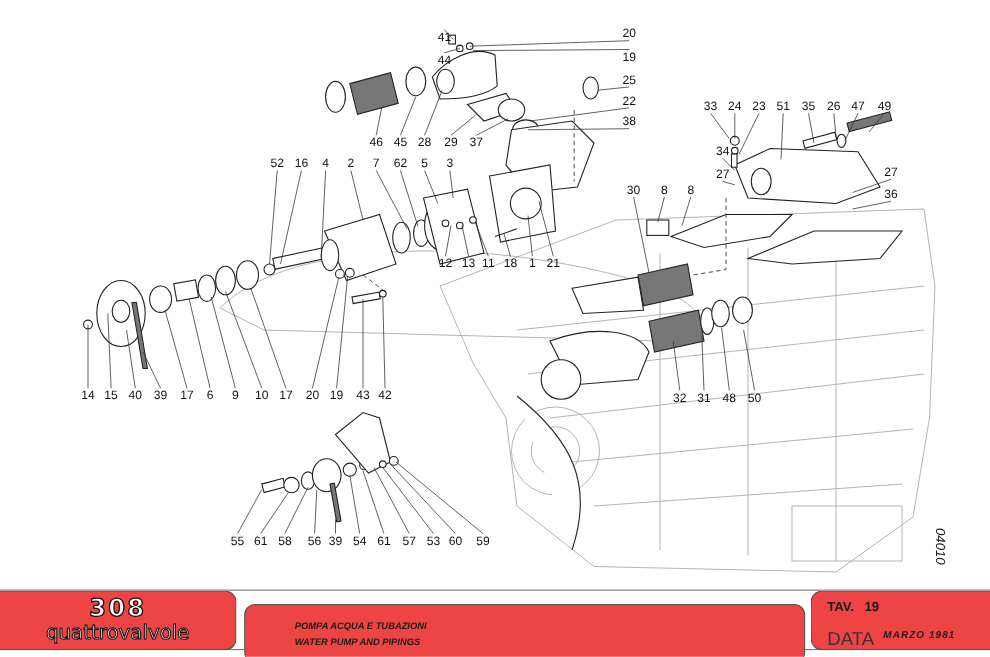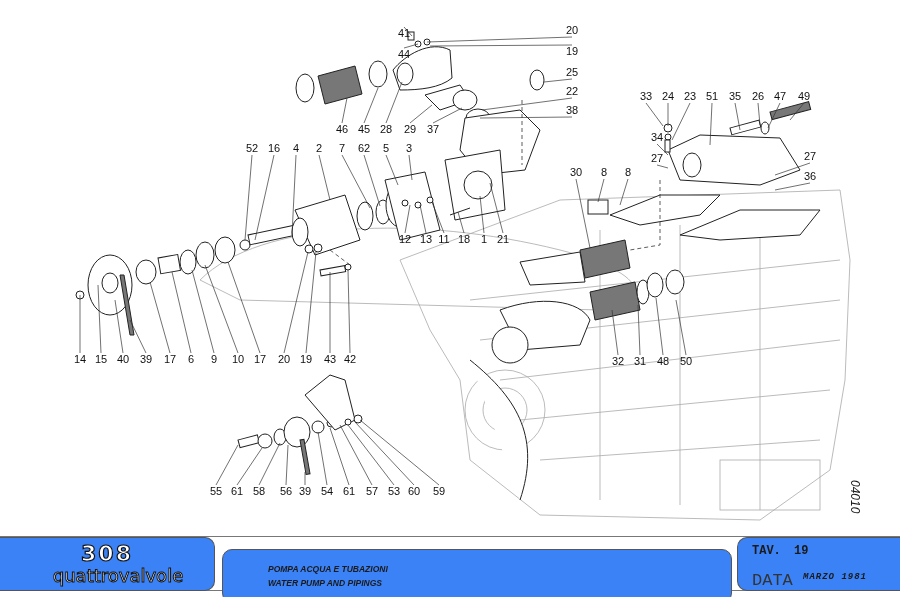--- a/index.html
+++ b/index.html
@@ -5,27 +5,27 @@
   html,body{margin:0;padding:0;background:#fff;}
   body{width:900px;height:597px;position:relative;overflow:hidden;font-family:"Liberation Sans",sans-serif;color:#1a1a1a;}
   #diagram{position:absolute;left:0;top:0;width:900px;height:530px;}
   .lbl{font-family:"Liberation Sans",sans-serif;font-size:11px;fill:#111;}
   .ldr{stroke:#333;stroke-width:0.7;fill:none;}
   .part{stroke:#222;stroke-width:1;fill:#fff;}
   .partd{stroke:#222;stroke-width:1;fill:#777;}
   .eng{stroke:#aaa;stroke-width:0.8;fill:none;}
   .dash{stroke:#333;stroke-width:0.8;stroke-dasharray:4 3;fill:none;}
   .sheetno{position:absolute;left:862px;top:480px;transform:rotate(90deg);transform-origin:left top;font-size:12px;font-style:italic;}
-  .tb{position:absolute;top:537px;height:52px;border:1px solid #555;border-radius:10px;background:#3b82f6;}
+  .tb{position:absolute;top:537px;height:52px;border:1px solid #555;border-radius:10px;background:#ef4444;}
   .tb-logo{left:0;width:214px;border-left:none;border-radius:0 10px 10px 0;}
   .tb-title{left:222px;width:508px;margin-top:12px;}
-  .tb-meta{left:737px;width:163px;border-right:none;border-radius:10px 0 0 10px;font-family:Liberation Mono, monospace;}
+  .tb-meta{left:737px;width:163px;border-right:none;border-radius:10px 0 0 10px;}
   .rule{position:absolute;left:0;width:900px;height:1px;background:#777;}
   .logo308{position:absolute;left:0;width:214px;top:3px;text-align:center;font-size:22px;font-weight:bold;letter-spacing:2px;color:#fff;-webkit-text-stroke:1.2px #111;font-family:"DejaVu Sans",sans-serif;}
-  .logoq{position:absolute;left:0;width:214px;top:27px;text-align:center;font-size:18px;color:#fff;-webkit-text-stroke:1px #111;font-family:"DejaVu Sans",sans-serif;padding-left:11px;}
+  .logoq{position:absolute;left:0;width:214px;top:27px;text-align:center;font-size:18px;color:#fff;-webkit-text-stroke:1px #111;font-family:"DejaVu Sans",sans-serif;}
   .title-it{position:absolute;left:45px;font-size:8.5px;font-style:italic;font-weight:bold;}
   .tav{position:absolute;left:14px;top:6px;font-size:12px;font-weight:bold;}
   .data-lbl{position:absolute;left:14px;top:33px;font-size:17px;color:#333;}
   .data-val{position:absolute;left:65px;top:34px;font-size:9px;font-style:italic;font-weight:bold;letter-spacing:1px;}
 </style>
 </head>
 <body>
 
 <svg id="diagram" viewBox="0 0 900 530">
 

